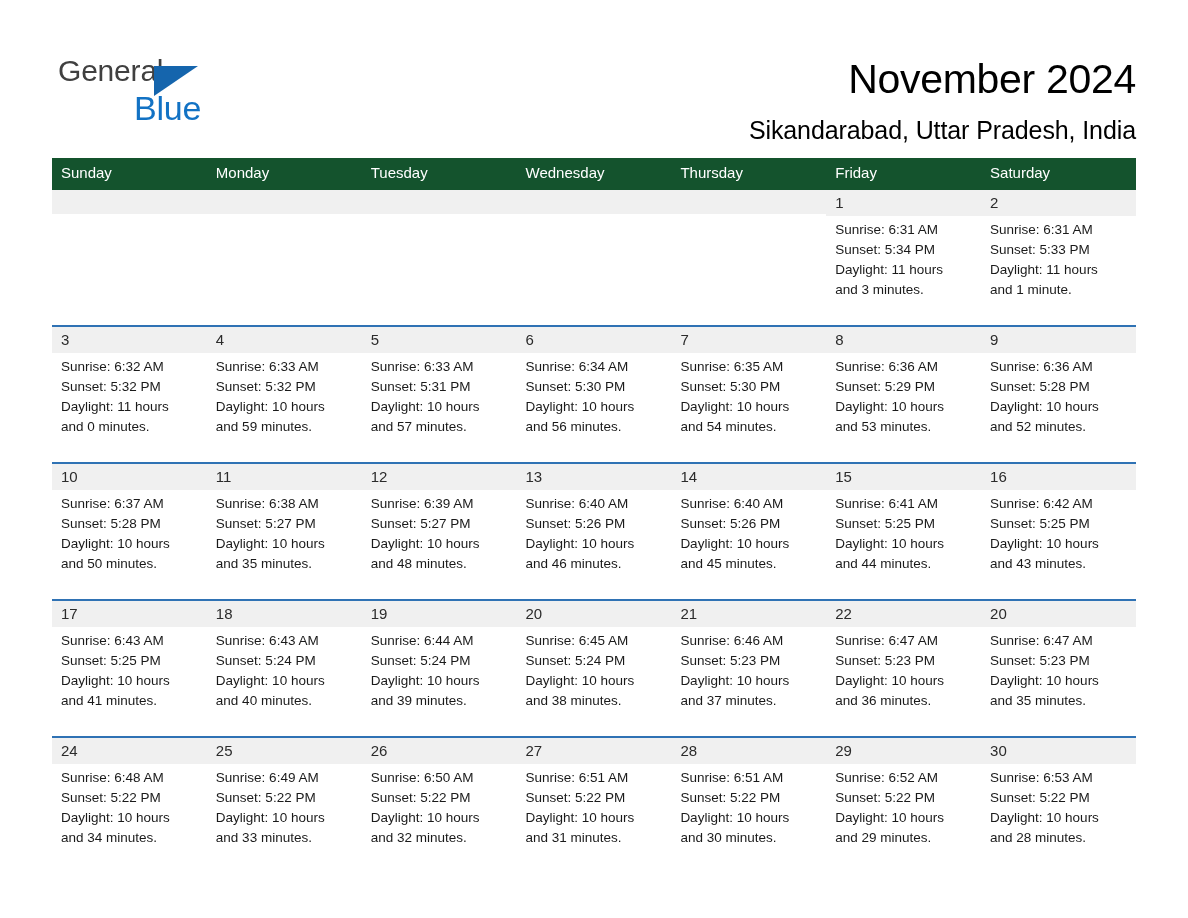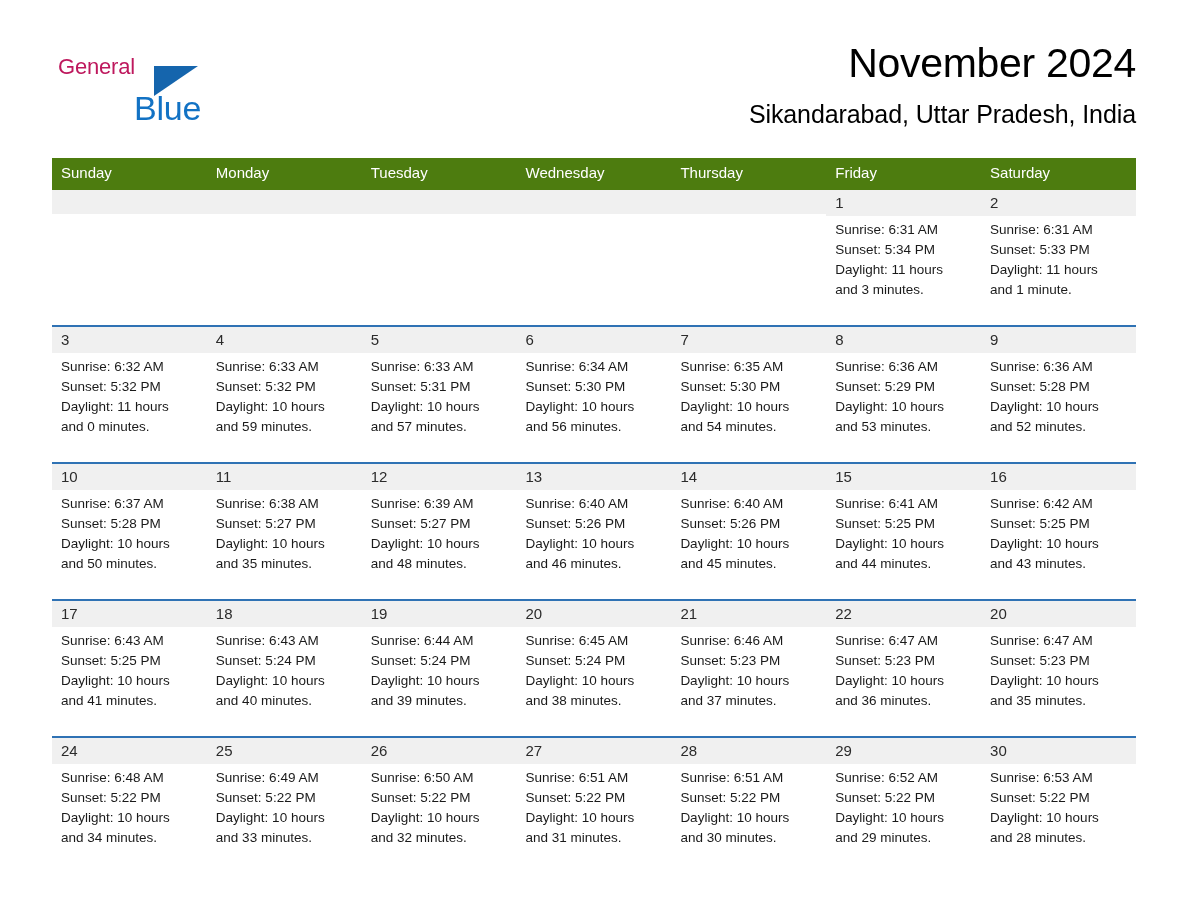--- a/index.html
+++ b/index.html
@@ -36,24 +36,24 @@
     position: absolute;
     left: 6px;
     top: 16px;
     width: 260px;
     height: 80px;
   }
   .logo-general {
     position: absolute;
     left: 0;
     top: 0;
-    font-size: 22px;
+    font-size: 30px;
     font-weight: 400;
     letter-spacing: -0.2px;
-    color: #be185d;
+    color: #404040;
     line-height: 1;
   }
   .logo-triangle {
     position: absolute;
     left: 96px;
     top: 10px;
     width: 0;
     height: 0;
     border-left: 44px solid #1565ad;
     border-bottom: 30px solid transparent;
@@ -66,21 +66,21 @@
     font-weight: 400;
     letter-spacing: -0.2px;
     color: #1272c4;
     line-height: 1;
     text-align: center;
   }
 
   .title-block {
     position: absolute;
     right: 0;
-    top: 0;
+    top: 16px;
     text-align: right;
   }
   .month-title {
     font-size: 41px;
     font-weight: 400;
     color: #000;
     line-height: 1.15;
     letter-spacing: -0.3px;
     white-space: nowrap;
   }
@@ -102,21 +102,21 @@
     width: 1084px;
   }
 
   .cal-table {
     width: 100%;
     border-collapse: collapse;
     table-layout: fixed;
   }
 
   .cal-table th {
-    background: #4d7c0f;
+    background: #14532d;
     color: #ffffff;
     font-size: 15px;
     font-weight: 400;
     text-align: left;
     padding: 7px 0 8px 9px;
     border: none;
     line-height: 1.1;
   }
 
   .cal-table td {

